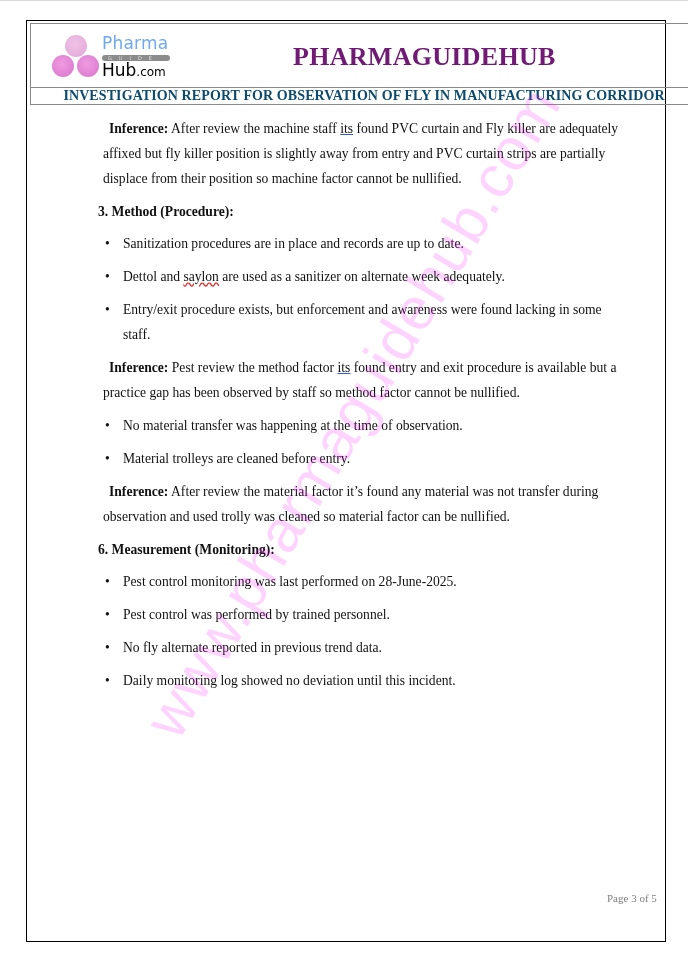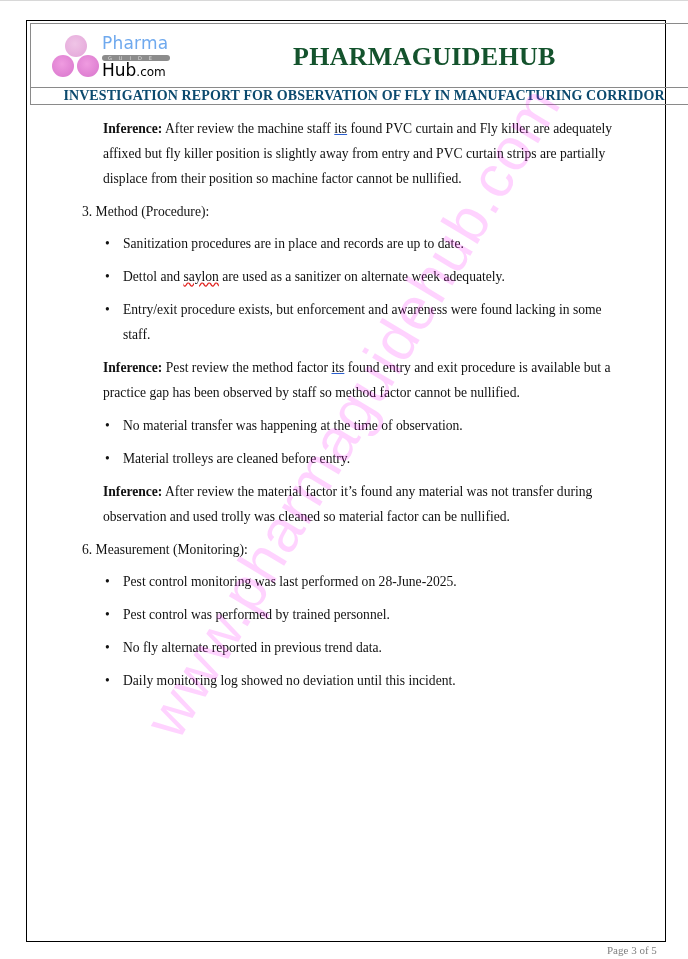--- a/index.html
+++ b/index.html
@@ -21,42 +21,42 @@
   .logo .c { position: absolute; border-radius: 50%; }
   .logo .c1 { left: 16px; top: 3px; width: 22px; height: 22px; background: radial-gradient(circle at 45% 40%, #efc4e6, #e3a3d8); }
   .logo .c2 { left: 3px; top: 23px; width: 22px; height: 22px; background: radial-gradient(circle at 45% 40%, #ef9be0, #d874cc); }
   .logo .c3 { left: 28px; top: 23px; width: 22px; height: 22px; background: radial-gradient(circle at 45% 40%, #ef9be0, #d874cc); }
   .logo .brand-top { position: absolute; left: 53px; top: 1px; font-family: "DejaVu Sans", sans-serif; font-size: 17px; color: #6fa9ee; letter-spacing: 0.2px; }
   .logo .brand-mid { position: absolute; left: 53px; top: 23px; width: 68px; height: 6px; background: #8c8c8c; border-radius: 3px; font-family: "DejaVu Sans", sans-serif; font-size: 5px; line-height: 6px; color: #ddd; letter-spacing: 7px; text-indent: 6px; overflow: hidden; }
   .logo .brand-bot { position: absolute; left: 53px; top: 28px; font-family: "DejaVu Sans", sans-serif; font-size: 17px; color: #000000; }
   .logo .brand-bot small { font-size: 12px; }
   .site-title {
     position: absolute; left: 262px; top: 18px; font-family: "Liberation Serif", serif; font-weight: bold;
-    font-size: 26px; color: #14532d; letter-spacing: 0.3px;
+    font-size: 26px; color: #701a75; letter-spacing: 0.3px;
   }
   .report-title {
     position: absolute; left: 0; right: 0; top: 64px; text-align: center; font-weight: bold;
     font-size: 14px; color: #0c4a6e; letter-spacing: 0.1px;
   }
   .content { position: absolute; left: 80px; top: 116px; width: 540px; font-size: 13.6px; line-height: 25px; }
   .para { margin: 0 0 8px 23px; }
-  .para b { font-weight: bold; }
-  .heading { font-weight: normal; margin: 0 0 7px 2px; }
+  .para b { font-weight: bold; margin-left: 6px; }
+  .heading { font-weight: bold; margin: 0 0 7px 18px; }
   ul.bullets { list-style: none; margin: 0 0 8px 0; padding: 0; }
   ul.bullets li { position: relative; padding-left: 43px; margin-bottom: 8px; }
   ul.bullets li .dot { position: absolute; left: 25px; top: 0; }
   .u-blue { text-decoration: underline; text-decoration-color: #2a5fd0; }
   .u-red { text-decoration: underline wavy #e0201c; }
   .watermark {
     position: absolute; left: 120px; top: 440px; width: 600px; text-align: center;
     font-family: "Liberation Sans", sans-serif; font-size: 60px; color: #ff00ff; opacity: 0.17;
     transform: translate(-105px, 0) rotate(-59deg); transform-origin: center center; white-space: nowrap;
     pointer-events: none; letter-spacing: 1px;
   }
-  .page-number { position: absolute; left: 607px; top: 944px; font-size: 11px; color: #808080; }
+  .page-number { position: absolute; left: 607px; top: 892px; font-size: 11px; color: #808080; }
 </style>
 </head>
 <body>
 
 <div class="top-line"></div>
 <div class="page-border"></div>
 
 <div class="header-box">
   <div class="logo">
     <span class="c c1"></span>

